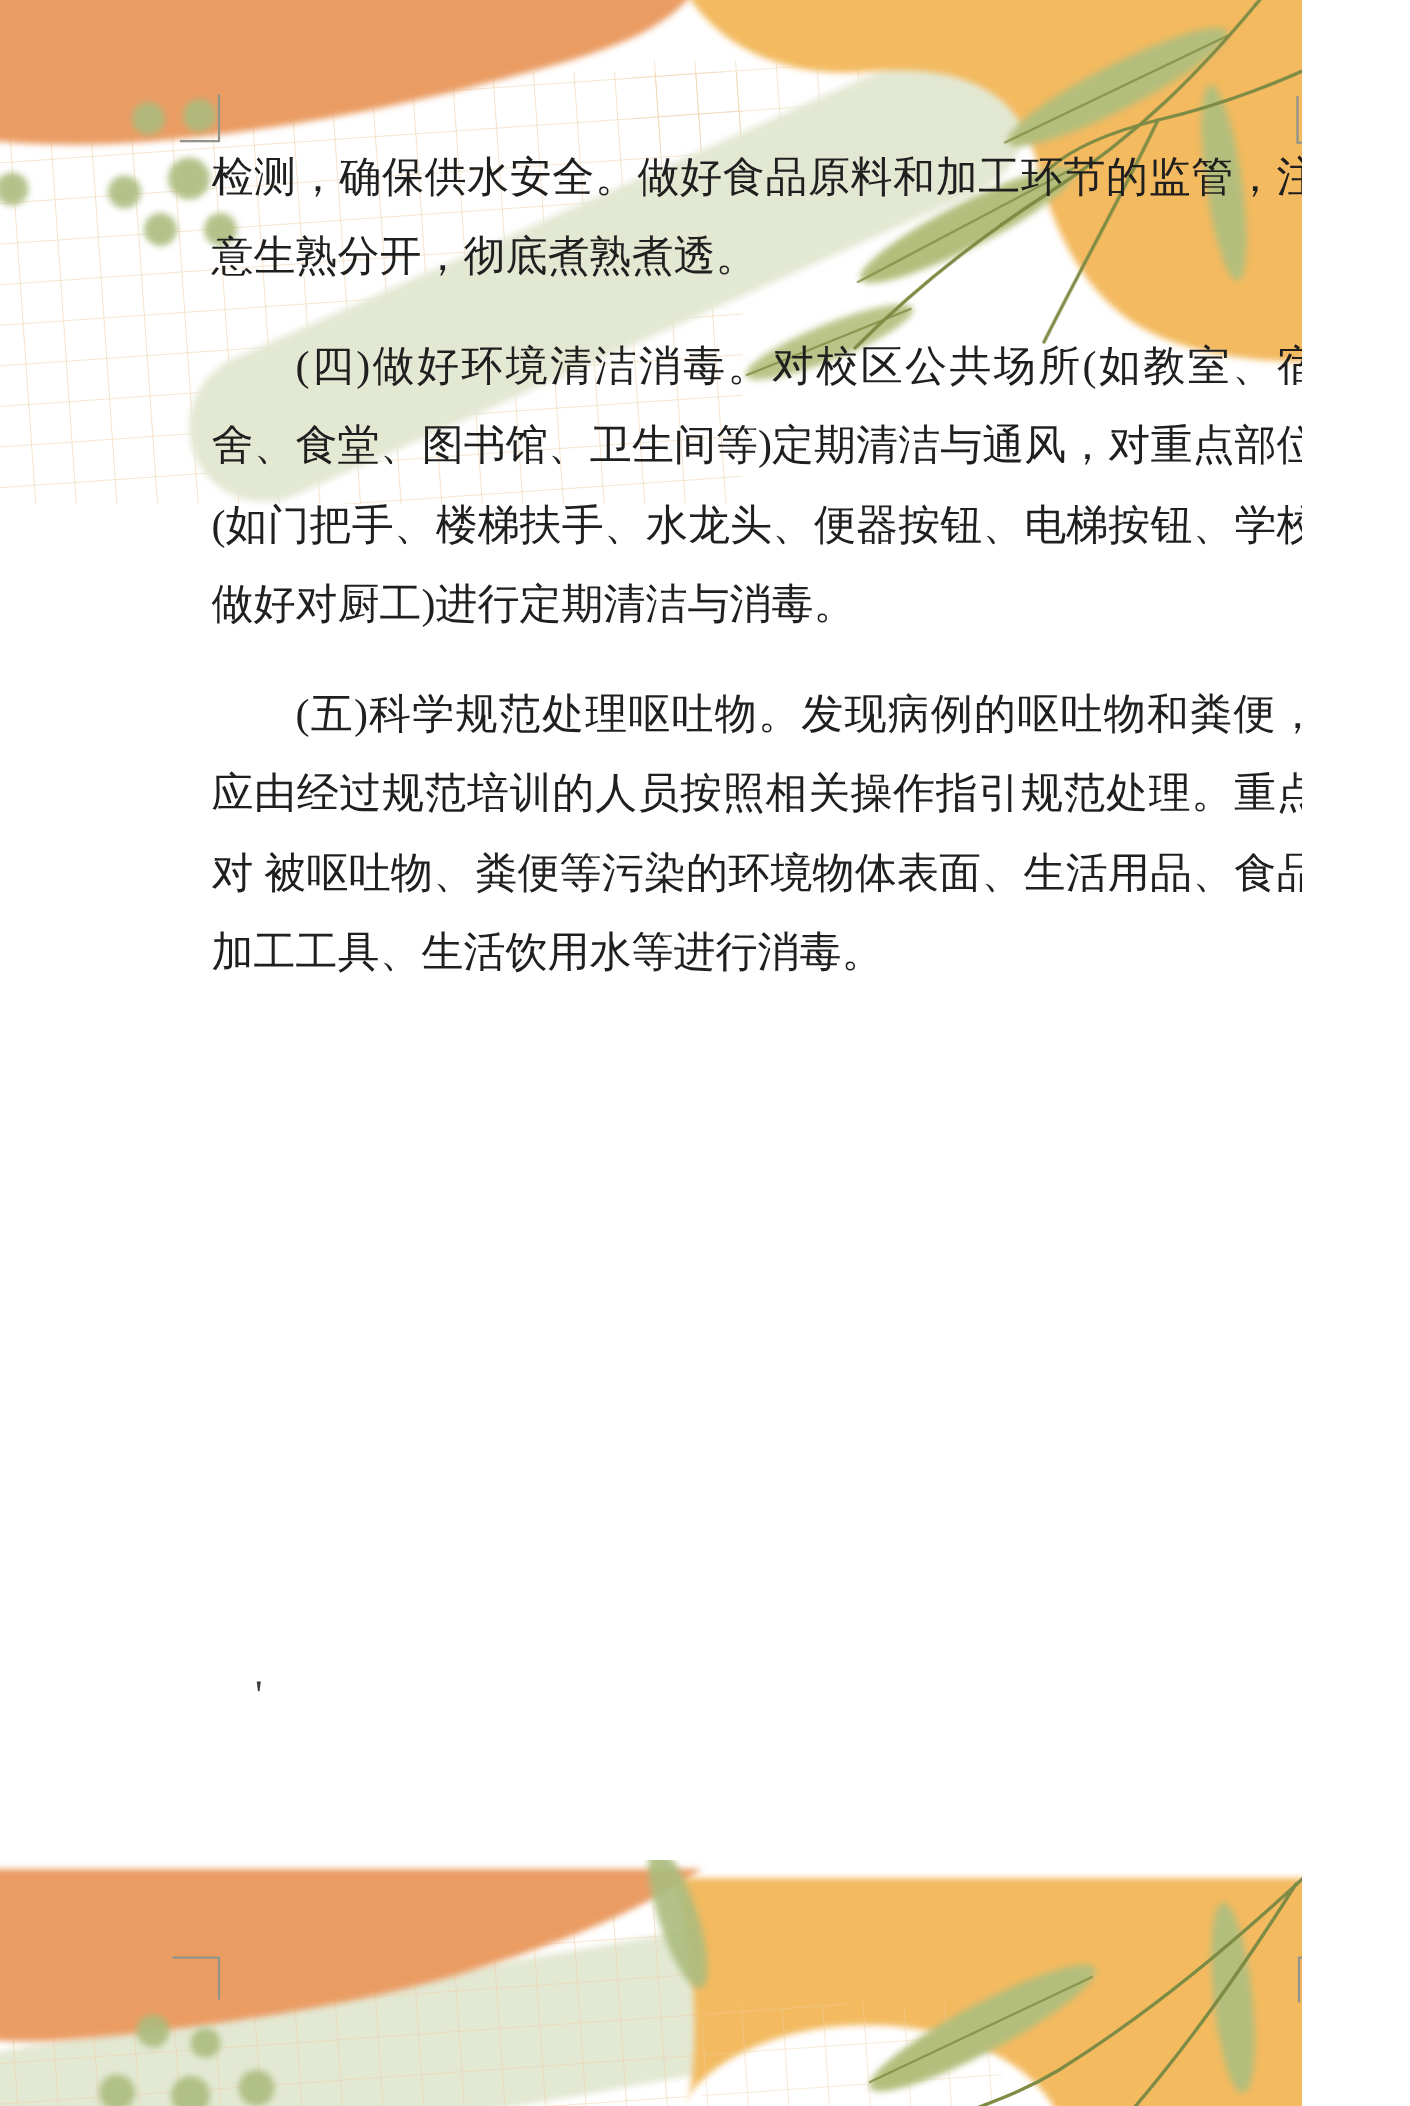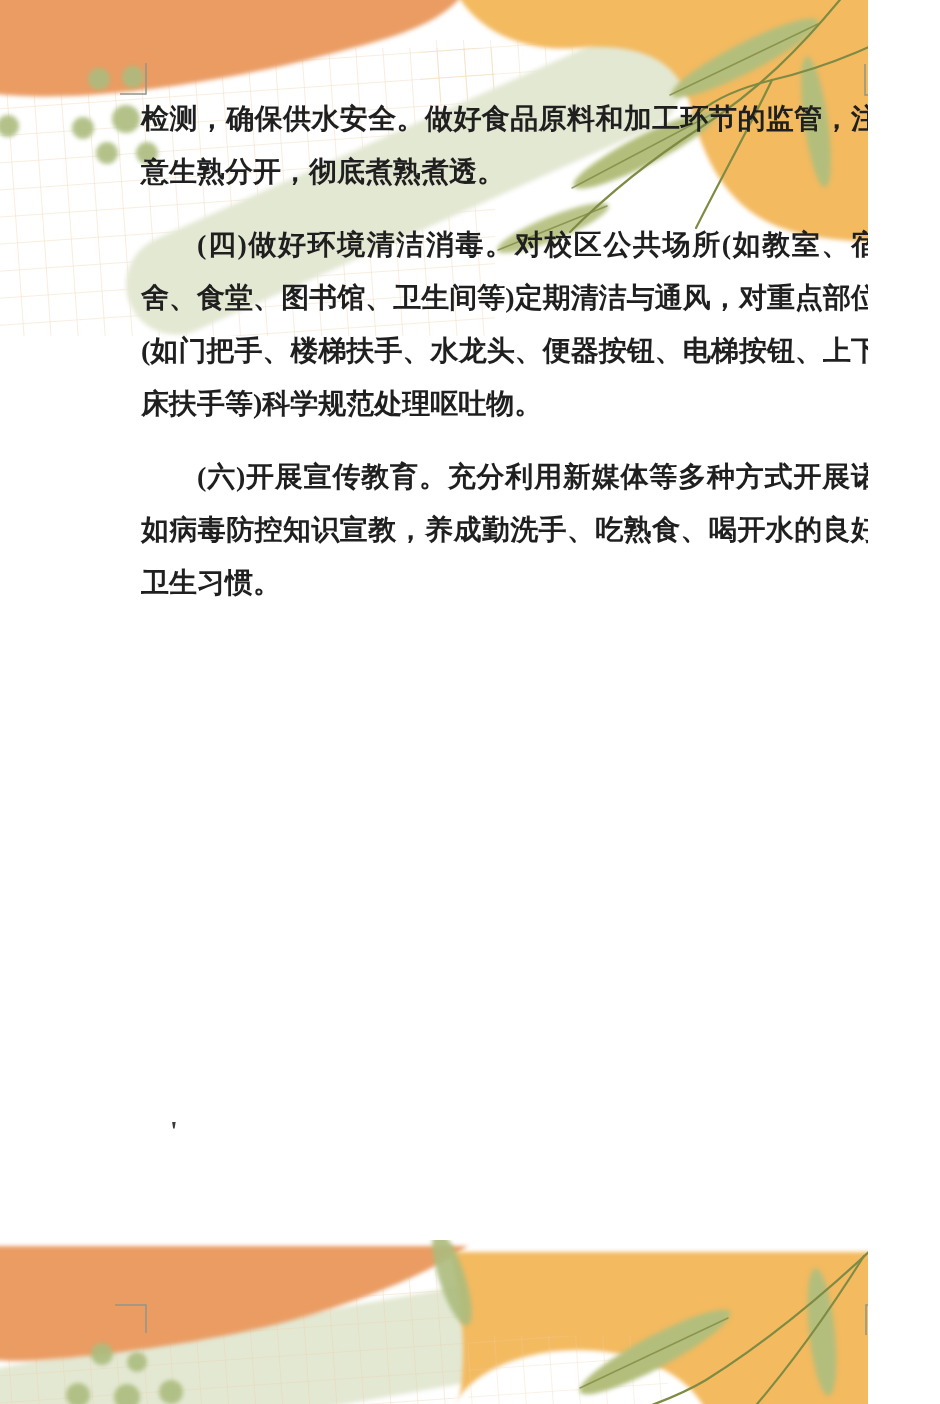--- a/index.html
+++ b/index.html
@@ -1,20 +1,19 @@
 <!DOCTYPE html>
 <html><head>
 <meta charset="utf-8">
 <style>
   html,body{margin:0;padding:0;background:#fff;}
   .page{
     position:relative;width:868px;height:1404px;overflow:hidden;
     background:#ffffff;
     font-family:"Liberation Serif","DejaVu Serif",serif;
-    font-weight:bold;
   }
   .deco{position:absolute;left:0;width:940px;z-index:0;display:block;}
   .deco.top{top:0;height:345px;}
   .deco.bottom{top:1240px;height:164px;}
   .text{
     position:absolute;left:141px;top:92px;width:738px;z-index:2;
     color:#1f1f1f;font-size:28px;line-height:53px;
     text-align:justify;text-justify:inter-character;
   }
   .text p{margin:0 0 20px 0;word-break:break-all;}
@@ -81,22 +80,22 @@
       <circle cx="107" cy="153" r="11"></circle>
       <circle cx="147" cy="153" r="11"></circle>
     </g>
 
     <polyline class="bracket" points="120,94 146,94 146,63" stroke="#8F958B"></polyline>
     <polyline class="bracket" points="865,64 865,95 896,95" stroke="#8F958B"></polyline>
   </svg>
 
   <main class="text">
     <p>检测，确保供水安全。做好食品原料和加工环节的监管，注意生熟分开，彻底煮熟煮透。</p>
-    <p class="ind">(四)做好环境清洁消毒。对校区公共场所(如教室、宿舍、食堂、图书馆、卫生间等)定期清洁与通风，对重点部位(如门把手、楼梯扶手、水龙头、便器按钮、电梯按钮、上下床扶手等)科学规范处理呕吐物。</p>
-    <p class="ind">(六)开展宣传教育。充分利用新媒体等多种方式开展诺如病毒防控知识宣教，养成勤洗手、吃熟食、喝开水的良好卫生习惯。</p>
+    <p class="ind">(四)做好环境清洁消毒。对校区公共场所(如教室、宿舍、食堂、图书馆、卫生间等)定期清洁与通风，对重点部位(如门把手、楼梯扶手、水龙头、便器按钮、电梯按钮、学校做好对厨工)进行定期清洁与消毒。</p>
+    <p class="ind">(五)科学规范处理呕吐物。发现病例的呕吐物和粪便，应由经过规范培训的人员按照相关操作指引规范处理。重点对 被呕吐物、粪便等污染的环境物体表面、生活用品、食品加工工具、生活饮用水等进行消毒。</p>
   </main>
 
   <div class="stray">'</div>
 
   <svg class="deco bottom" viewBox="0 0 940 164" aria-hidden="true">
 
     <rect x="-40" y="86" width="560" height="96" rx="48" transform="rotate(-10 240 134)" filter="url(#soft)" fill="#E3E8D3"></rect>
 
     <g>
       <rect x="-10" y="30" width="610" height="140" fill="url(#grid)" opacity="0.7"></rect>

